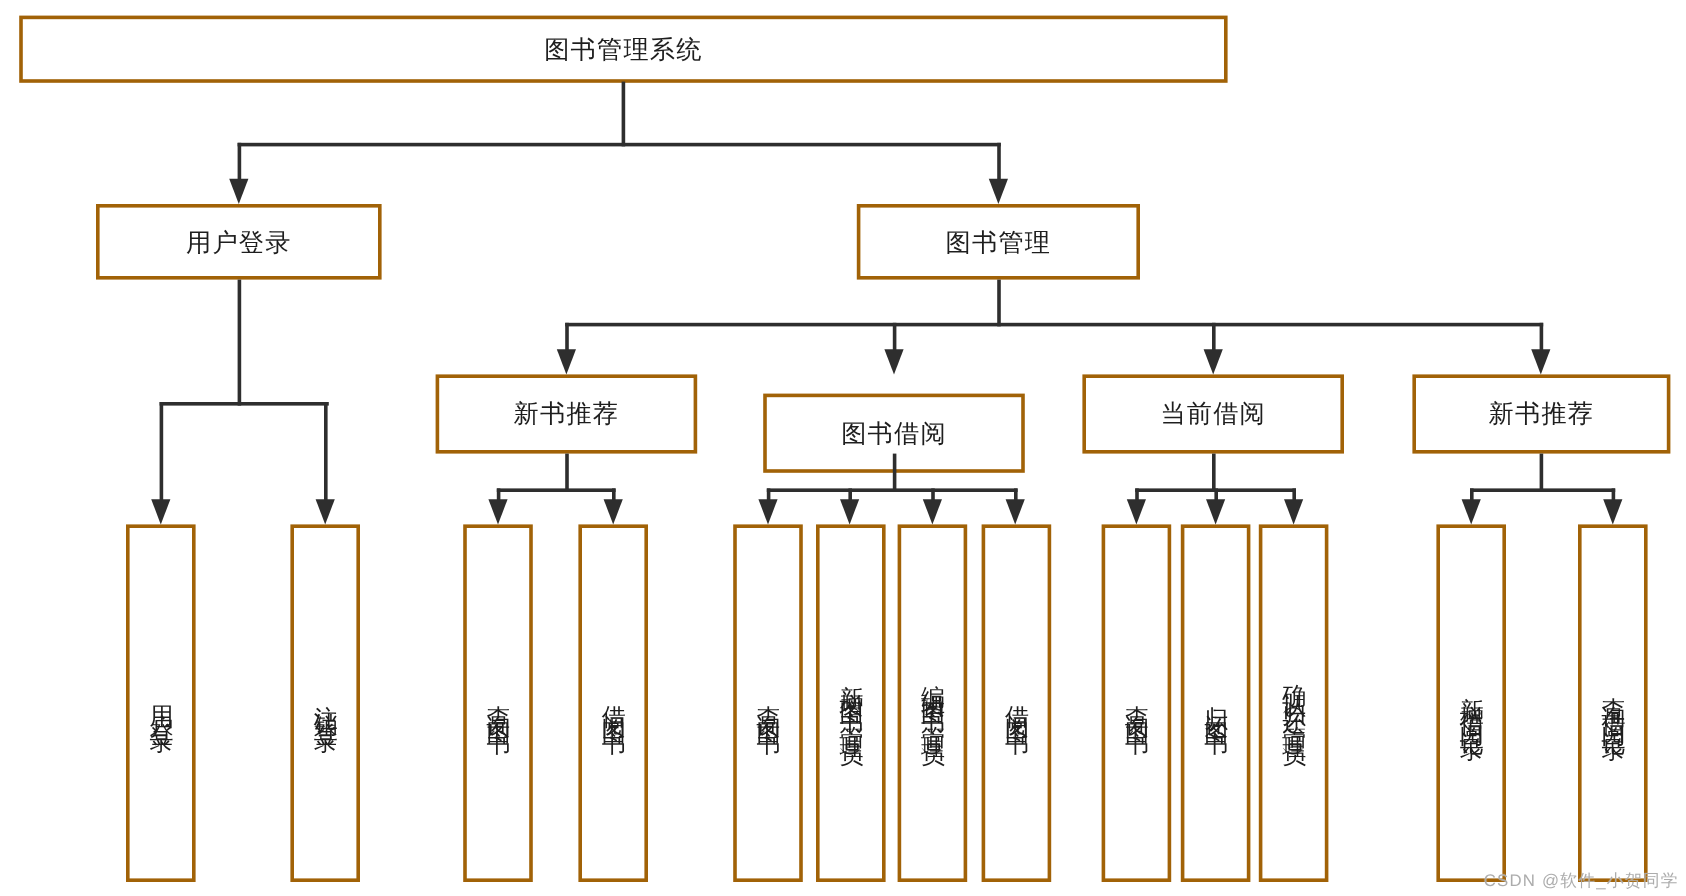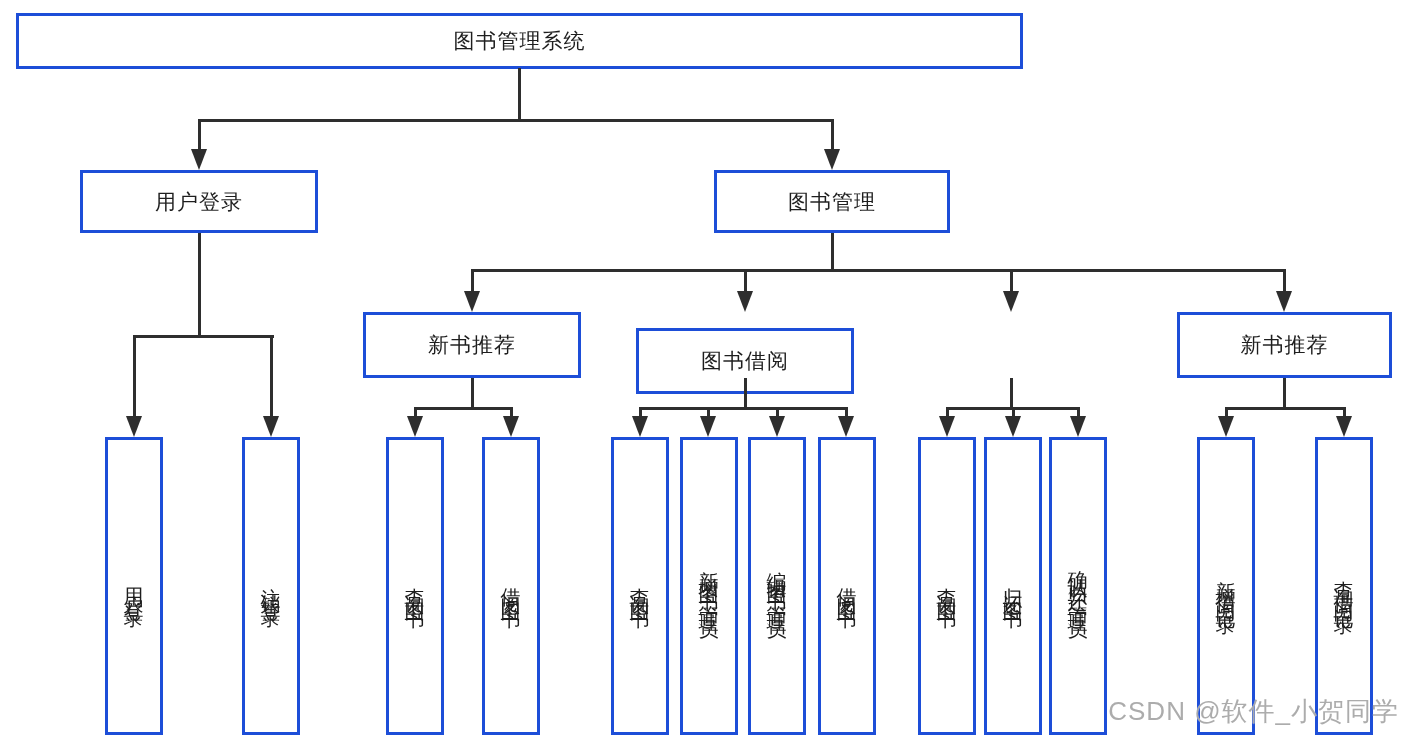--- a/index.html
+++ b/index.html
@@ -1,55 +1,56 @@
 <!DOCTYPE html>
 <html><head>
 <meta charset="utf-8">
 <style>
   html,body{margin:0;padding:0;background:#ffffff;}
   #stage{
     position:relative;width:1405px;height:747px;background:#ffffff;overflow:hidden;
     font-family:"Liberation Sans","DejaVu Sans",sans-serif;color:#1e1e1e;
   }
   .node{
-    position:absolute;box-sizing:border-box;background:#ffffff;border:3px solid #1d4ed8;
+    position:absolute;box-sizing:border-box;background:#ffffff;border:3px solid #a16207;
     display:flex;align-items:center;justify-content:center;text-align:right;
     font-size:21px;letter-spacing:1px;color:#1e1e1e;
   }
   .node.vert{
     writing-mode:vertical-rl;text-orientation:mixed;
     font-size:20px;letter-spacing:7px;line-height:1;
     padding:6px 0;
   }
   .hline,.vline{position:absolute;background:#2e2e2e;}
   .hline{height:3px;}
   .vline{width:3px;}
   .arrow{
     position:absolute;width:0;height:0;
     border-left:8px solid transparent;border-right:8px solid transparent;
     border-top:21px solid #2e2e2e;
   }
   .watermark{
-    position:absolute;right:6px;bottom:18px;z-index:20;
-    font-size:26px;color:rgba(168,168,168,0.95);letter-spacing:1px;
+    position:absolute;right:6px;bottom:4px;z-index:20;
+    font-size:14px;color:rgba(168,168,168,0.95);letter-spacing:1px;
     text-shadow:0 0 1px rgba(255,255,255,0.6);
   }
 </style>
 </head>
 <body>
 
 <div id="stage">
 
   <div class="node" style="left:16px;top:13px;width:1007px;height:56px;">图书管理系统</div>
 
   <div class="node" style="left:80px;top:170px;width:238px;height:63px;">用户登录</div>
   <div class="node" style="left:363px;top:312px;width:218px;height:66px;">新书推荐</div>
 
   <div class="node" style="left:714px;top:170px;width:236px;height:63px;">图书管理</div>
   <div class="node" style="left:636px;top:328px;width:218px;height:66px;">图书借阅</div>
+  <div class="node" style="left:902px;top:312px;width:218px;height:66px;">当前借阅</div>
   <div class="node" style="left:1177px;top:312px;width:215px;height:66px;">新书推荐</div>
 
   <div class="node vert" style="left:105px;top:437px;width:58px;height:298px;">用户登录</div>
   <div class="node vert" style="left:242px;top:437px;width:58px;height:298px;">注销登录</div>
 
   <div class="node vert" style="left:386px;top:437px;width:58px;height:298px;">查询图书</div>
   <div class="node vert" style="left:482px;top:437px;width:58px;height:298px;">借阅图书</div>
 
   <div class="node vert" style="left:611px;top:437px;width:58px;height:298px;">查询图书</div>
   <div class="node vert" style="left:680px;top:437px;width:58px;height:298px;">新增图书（管理员）</div>

